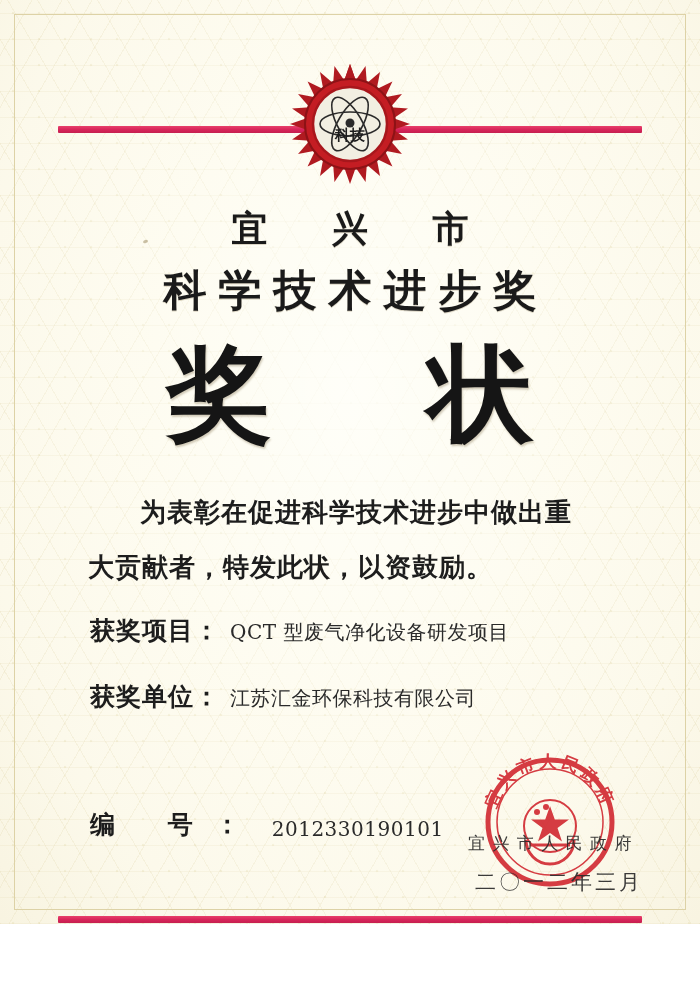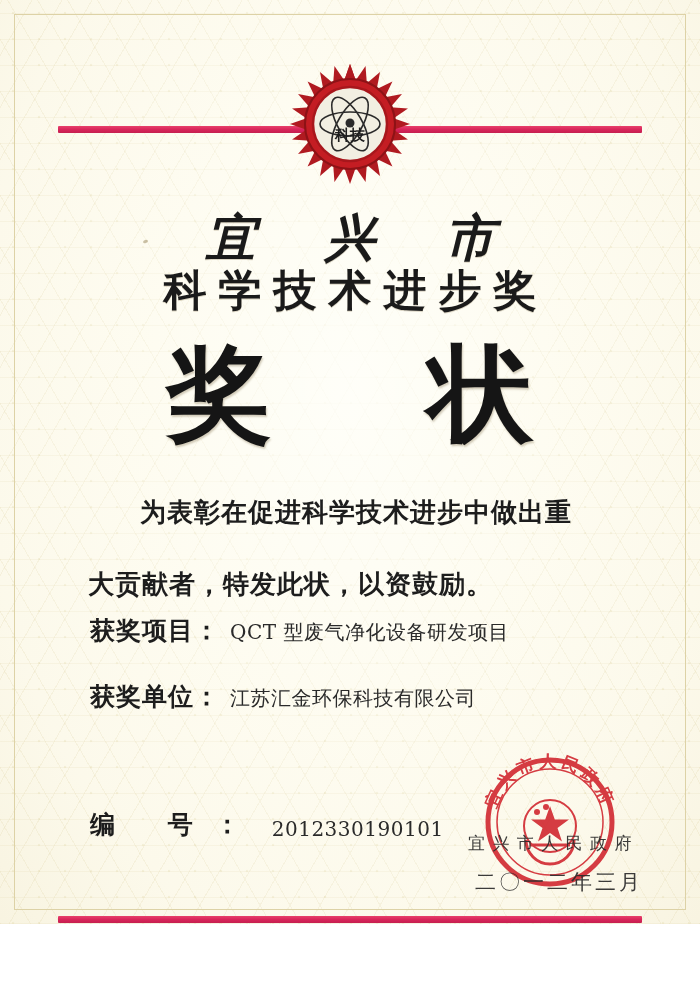--- a/index.html
+++ b/index.html
@@ -70,25 +70,24 @@
     position: absolute;
     left: 0; right: 0;
     text-align: center;
     color: #1a1a1a;
     font-family: "DejaVu Serif", "Liberation Serif", serif;
     font-weight: 700;
     white-space: nowrap;
   }
   .head-1 {
     top: 205px;
-    font-size: 50px;
+    font-size: 36px;
     letter-spacing: 26px;
     text-indent: 26px;
     text-shadow: 0 1px 0 rgba(120,100,60,0.25);
-    font-style: italic;
   }
   .head-2 {
     top: 262px;
     font-size: 43px;
     letter-spacing: 12px;
     text-indent: 12px;
     text-shadow: 0 1px 0 rgba(120,100,60,0.25);
   }
   .head-3 {
     top: 338px;
@@ -106,21 +105,21 @@
     left: 88px;
     right: 70px;
     color: #1d1d1d;
     font-size: 26px;
     letter-spacing: 1px;
     line-height: 1.1;
     font-family: "DejaVu Serif", "Liberation Serif", serif;
     font-weight: 600;
   }
   .body-l1 { top: 498px; left: 140px; }
-  .body-l2 { top: 553px; left: 88px; margin-top: 17px; }
+  .body-l2 { top: 553px; left: 88px; }
 
   
   .field {
     position: absolute;
     left: 90px;
     right: 60px;
     display: flex;
     align-items: baseline;
     color: #1d1d1d;
   }

